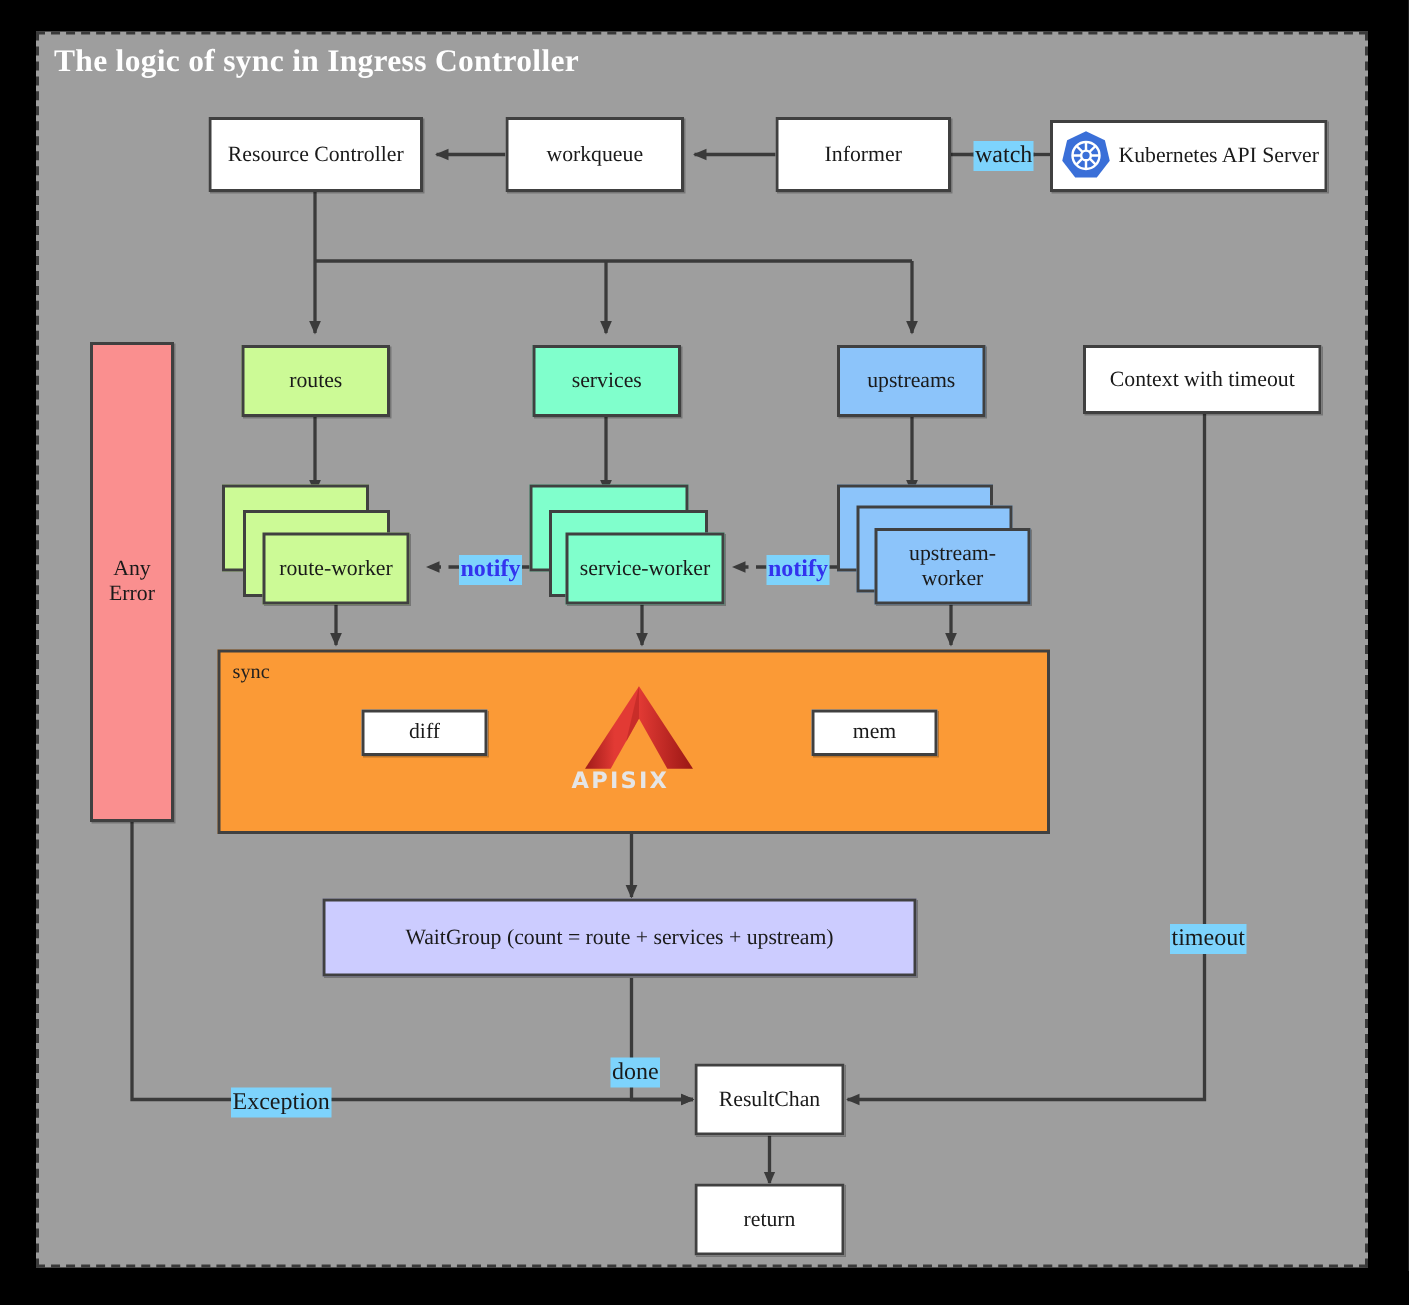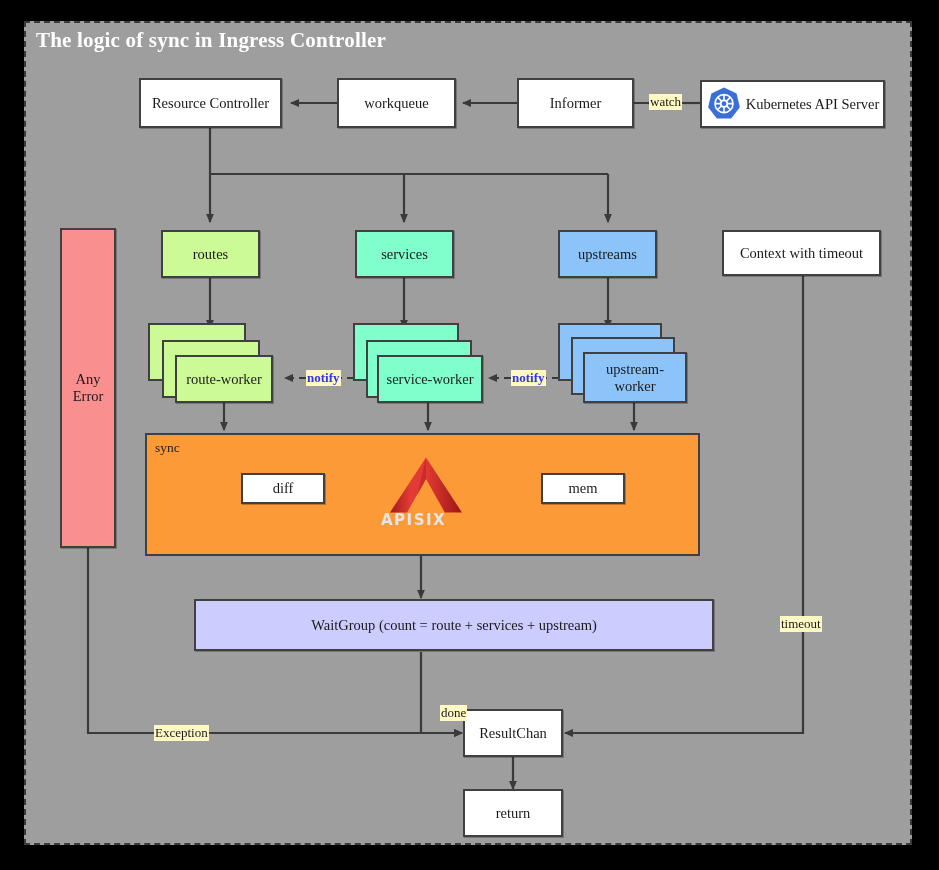--- a/index.html
+++ b/index.html
@@ -19,22 +19,22 @@
         text-align:center;font-size:14.5px;color:#1a1a1a;line-height:1.15;
         box-shadow:1px 1px 0 rgba(0,0,0,.25);}
   .node.two-line{flex-direction:column;}
 
   .stack-l1,.stack-l2{position:absolute;box-sizing:border-box;border:2px solid #404040;}
 
   
   #edges{position:absolute;left:0;top:0;width:939px;height:870px;
          pointer-events:none;}
 
-  .edgelabel{position:absolute;background:#fef9c3;color:#1a1a1a;
-             font-size:13px;padding:0 1px;white-space:nowrap;line-height:1.25;}
+  .edgelabel{position:absolute;background:#7dd3fc;color:#1a1a1a;
+             font-size:16px;padding:0 1px;white-space:nowrap;line-height:1.25;}
   .edgelabel.notify{color:#3333ee;font-weight:bold;}
 
   
   #sync-box{position:absolute;left:145px;top:433px;width:555px;height:123px;
             box-sizing:border-box;border:2px solid #404040;background:#FB9A36;}
   #sync-label{position:absolute;left:155px;top:440px;font-size:13.5px;color:#1f1f1f;}
 
   
   .k8s{position:absolute;width:38px;height:38px;}
   
@@ -201,29 +201,29 @@
           <stop offset="100%" stop-color="#9A1714"></stop>
         </linearGradient>
       </defs>
       <path d="M50,3 L50,28 L28,67 L8,67 z" fill="url(#agl)"></path>
       <path d="M50,3 L92,67 L72,67 L50,28 z" fill="url(#agr)"></path>
       <path d="M50,3 L50,28 L40,46 z" fill="#C02A25" opacity=".75"></path>
     </svg>
   </div>
   <div class="apisix-word" style="left:381px;top:511px;">APISIX</div>
 
-  <div class="node" style="left:194px;top:599px;width:520px;height:52px;background:#CCCCFF;">
+  <div class="node" style="left:215px;top:599px;width:396px;height:52px;background:#CCCCFF;">
     <span>WaitGroup (count = route + services + upstream)</span>
   </div>
 
   <div class="node" style="left:463px;top:709px;width:100px;height:48px;">
     <span>ResultChan</span>
   </div>
 
   <div class="node" style="left:463px;top:789px;width:100px;height:48px;">
     <span>return</span>
   </div>
 
   <div class="edgelabel" style="left:780px;top:616px;">timeout</div>
-  <div class="edgelabel" style="left:407px;top:705px;margin-left:33px;">done</div>
+  <div class="edgelabel" style="left:407px;top:705px;">done</div>
   <div class="edgelabel" style="left:154px;top:725px;">Exception</div>
 
 </div>
 
 </body></html>

